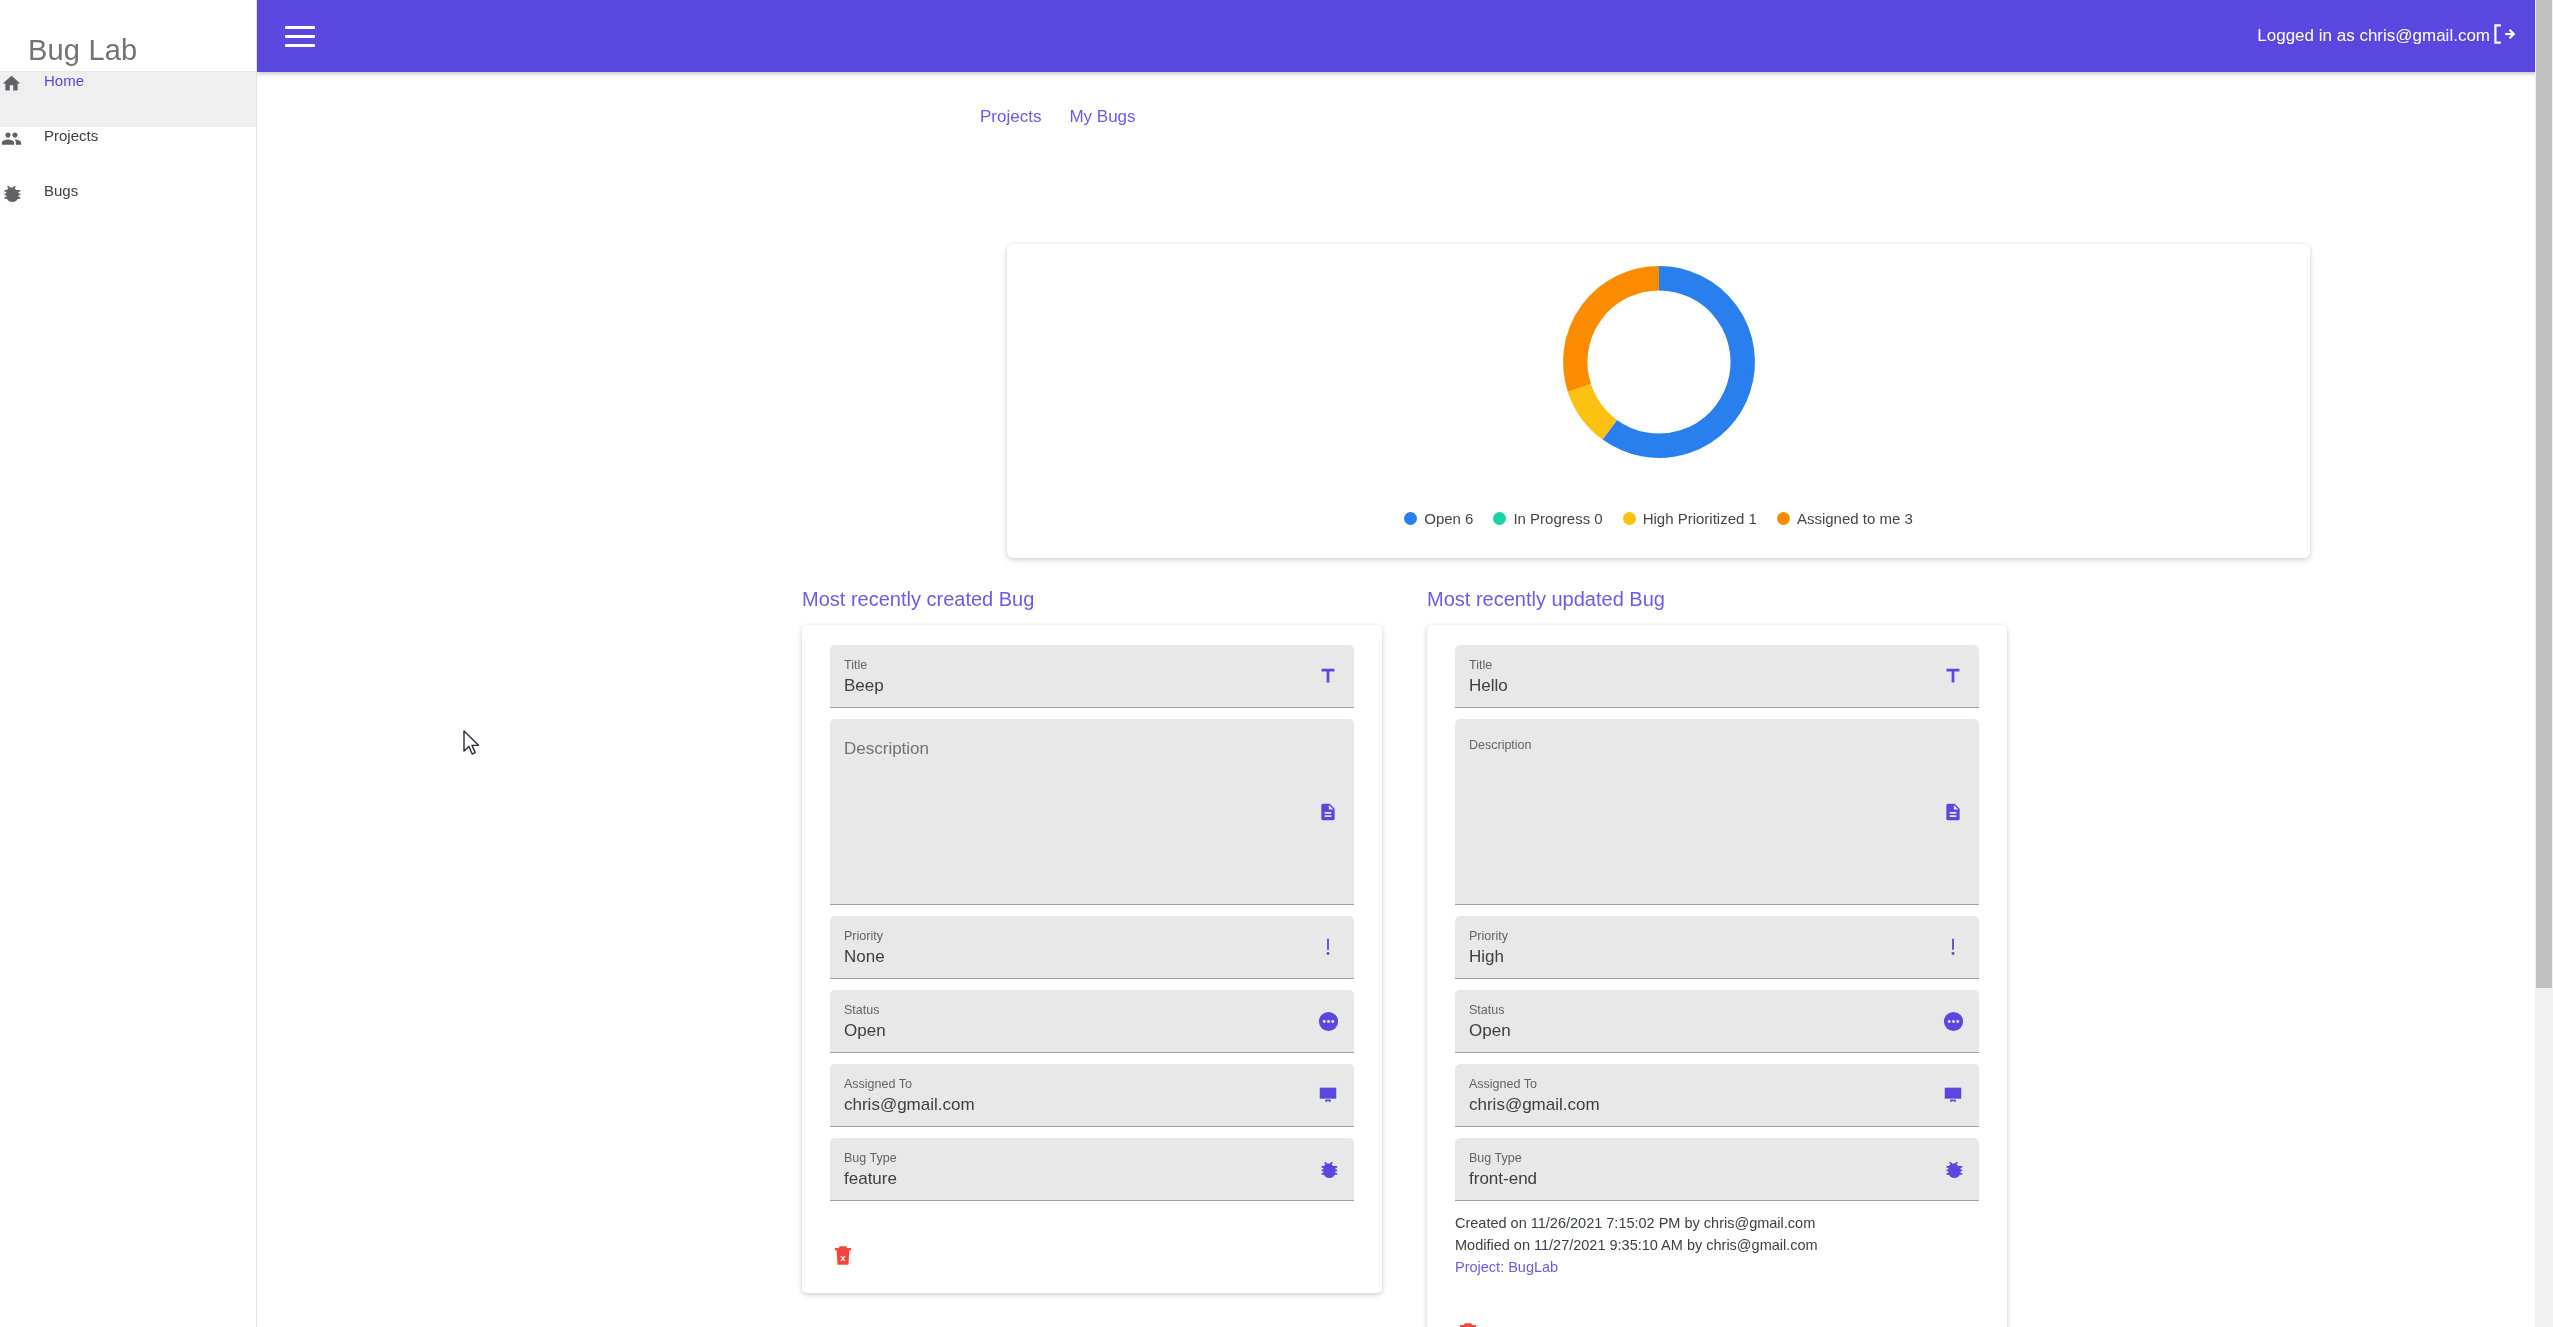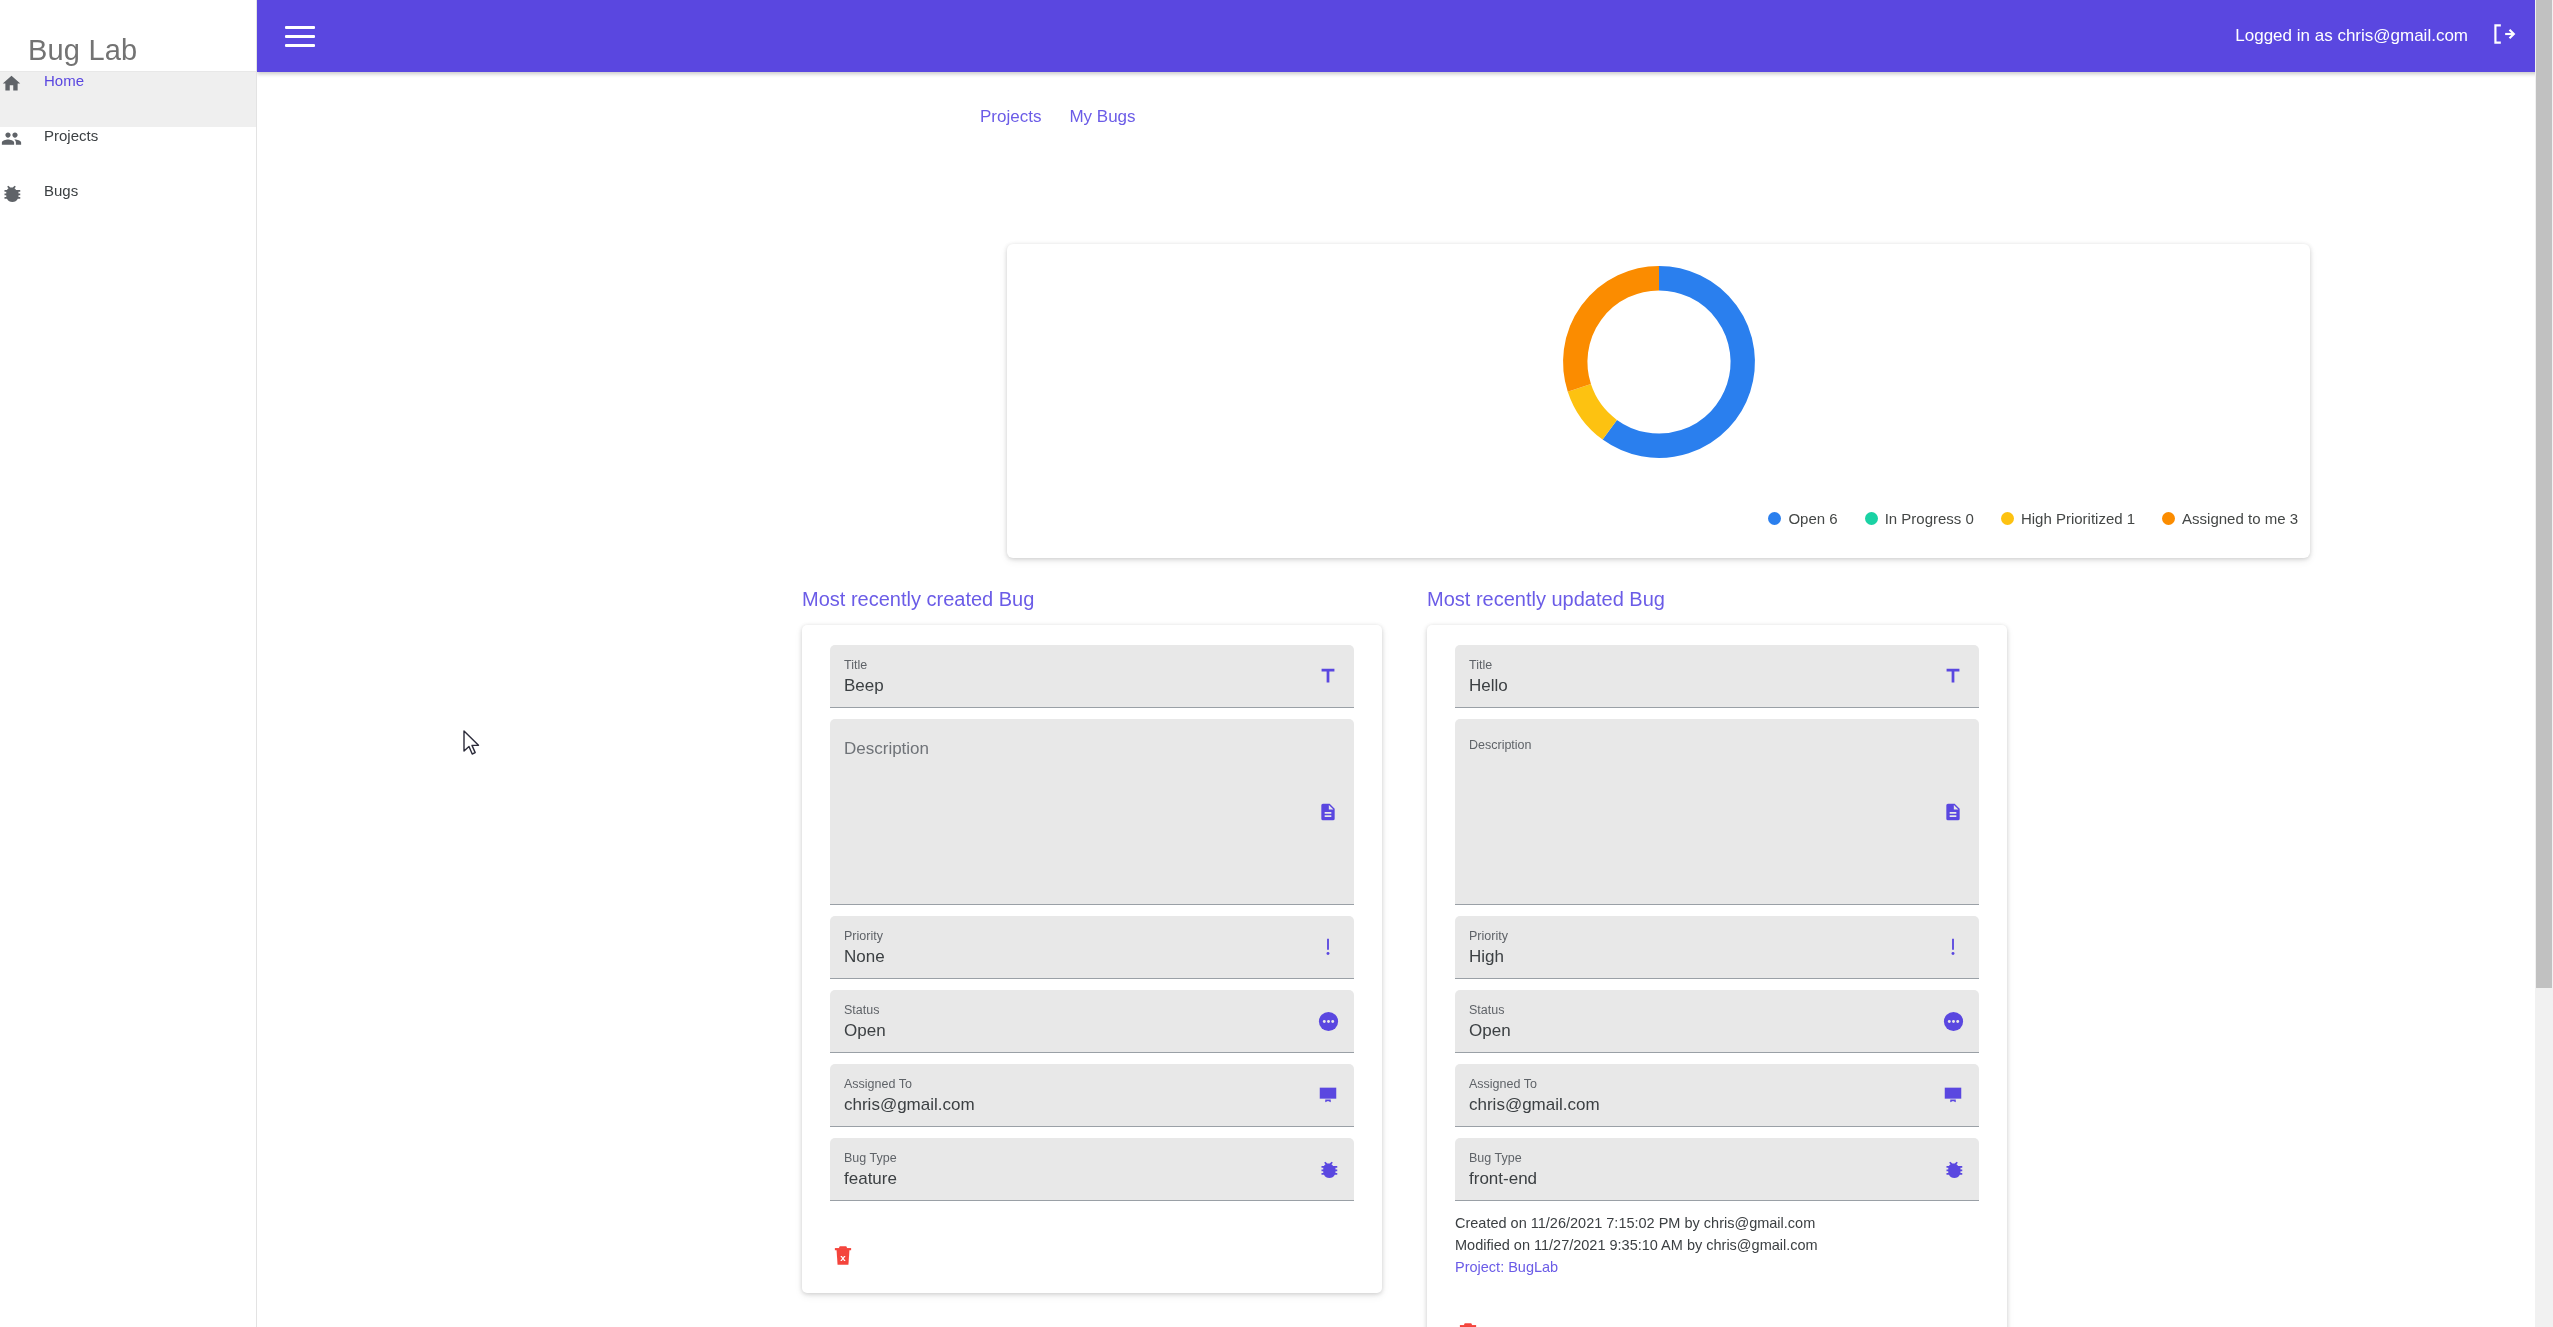--- a/index.html
+++ b/index.html
@@ -42,21 +42,21 @@
 
   .topbar {
     height: 72px; background: #5a47e0;
     display: flex; align-items: center; justify-content: space-between;
     padding: 0 37px 0 28px;
     box-shadow: 0 2px 4px rgba(0,0,0,.22);
     position: relative; z-index: 4;
   }
   .hamburger { width: 34px; height: 26px; display: flex; flex-direction: column; justify-content: center; gap: 6px; cursor: pointer; }
   .hamburger span { display: block; height: 3px; background: #ffffff; border-radius: 1px; width: 30px; }
-  .topbar-right { display: flex; align-items: center; gap: 22px; }
+  .topbar-right { display: flex; align-items: center; }
   .logged-text { color: #ffffff; font-size: 17px; }
   .logout-icon svg { width: 26px; height: 26px; fill: none; stroke: #ffffff; stroke-width: 2; }
 
   .content { position: relative; height: 1255px; overflow: hidden; }
 
   .welcome-block { padding: 24px 0 0 723px; }
   .welcome-title { font-size: 29px; color: #3c4043; font-weight: 400; letter-spacing: .1px; }
   .tabs { display: flex; gap: 28px; margin-top: 11px; }
   .tab-link { font-size: 17px; color: #6b5ce7; cursor: pointer; }
 
@@ -64,22 +64,22 @@
   .chart-card {
     position: absolute; left: 750px; top: 172px;
     width: 1303px; height: 314px;
     background: #ffffff;
     border-radius: 6px;
     box-shadow: 0 1px 4px rgba(0,0,0,.16), 0 3px 9px rgba(0,0,0,.07);
   }
   .donut-wrap { position: absolute; left: 0; right: 0; top: 12px; display: flex; justify-content: center; }
   .donut { width: 212px; height: 212px; }
   .legend {
-    position: absolute; left: 0; right: 12px; top: 266px;
-    display: flex; justify-content: flex-end; align-items: center; gap: 27px;
+    position: absolute; left: 0; right: 0; top: 266px;
+    display: flex; justify-content: center; align-items: center; gap: 20px;
   }
   .legend-item { display: flex; align-items: center; gap: 7px; }
   .legend-dot { width: 13px; height: 13px; border-radius: 50%; display: inline-block; }
   .legend-label { font-size: 15px; color: #444746; white-space: nowrap; }
 
   
   .bug-cols { position: absolute; top: 516px; left: 0; width: 100%; }
   .bug-col { position: absolute; top: 0; }
   .bug-col.left { left: 545px; width: 580px; }
   .bug-col.right { left: 1170px; width: 580px; }

